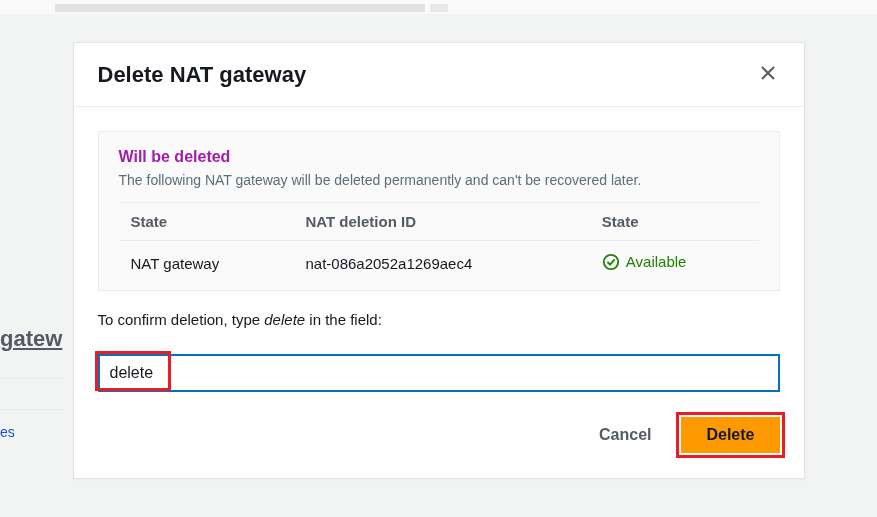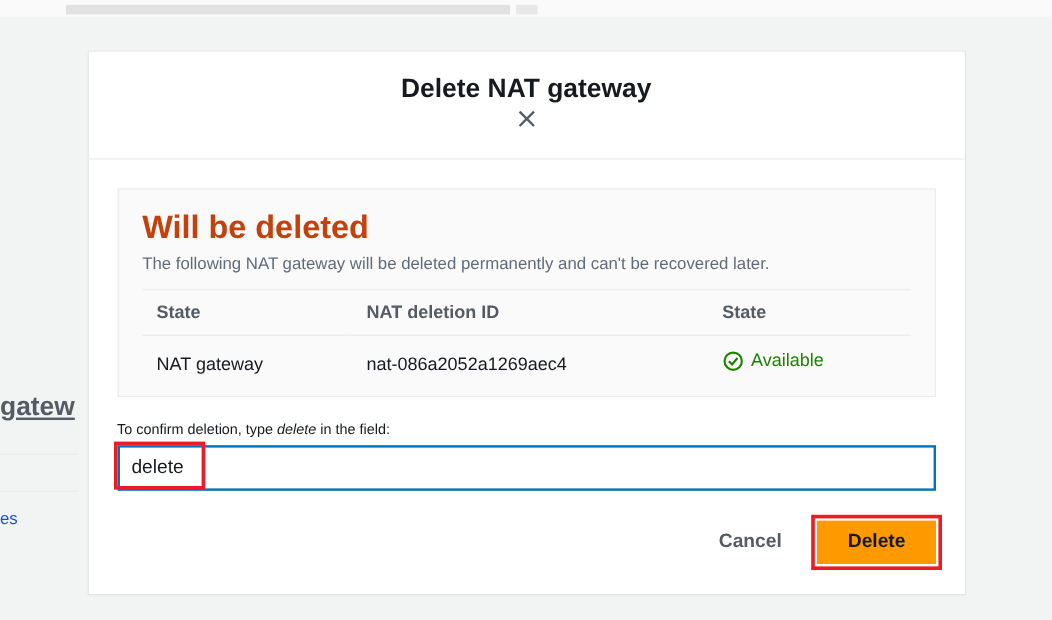--- a/index.html
+++ b/index.html
@@ -55,21 +55,20 @@
       background: #fff;
       border: 1px solid #e4e4e4;
       box-shadow: 0 1px 2px rgba(0,0,0,0.04);
     }
     .modal-header {
       display: flex;
       justify-content: space-between;
       align-items: center;
       padding: 18px 24px;
       border-bottom: 1px solid #eaeded;
-      flex-direction: column;
     }
     .modal-title {
       font-size: 22px;
       font-weight: 700;
       color: #16191f;
     }
     .close-btn {
       background: none;
       border: none;
       cursor: pointer;
@@ -84,23 +83,23 @@
     .modal-body {
       padding: 24px;
     }
     .info-box {
       background: #fafafa;
       border: 1px solid #eaeded;
       padding: 16px 20px 4px 20px;
       margin-bottom: 20px;
     }
     .info-title {
-      font-size: 27px;
-      font-weight: 700;
-      color: #c2410c;
+      font-size: 16px;
+      font-weight: 700;
+      color: #a21caf;
       margin-bottom: 6px;
     }
     .info-desc {
       font-size: 14px;
       color: #5f6b7a;
       margin-bottom: 14px;
     }
     table {
       width: 100%;
       border-collapse: collapse;
@@ -124,23 +123,23 @@
       align-items: flex-start;
       gap: 6px;
     }
     .state-cell svg {
       width: 18px; height: 18px;
       stroke: #1d8102;
       fill: none;
       stroke-width: 2;
     }
     .confirm-label {
-      font-size: 12px;
-      color: #16191f;
-      margin-bottom: 6px;
+      font-size: 15px;
+      color: #16191f;
+      margin-bottom: 26px;
     }
     .confirm-label em { font-style: italic; }
     .confirm-input-wrap {
       position: relative;
       display: inline-block;
       width: 100%;
     }
     .confirm-input {
       width: 100%;
       padding: 8px 10px;

